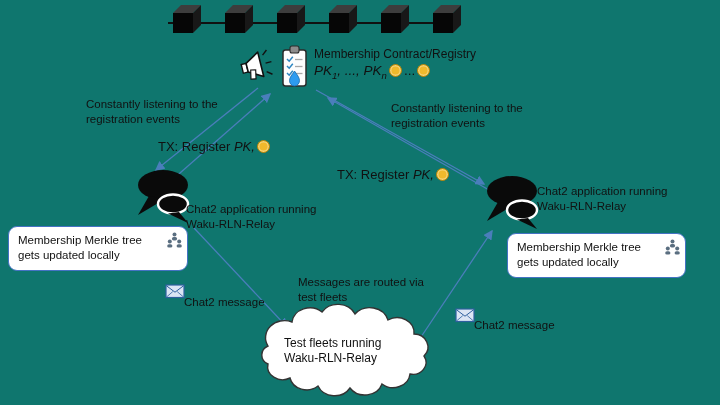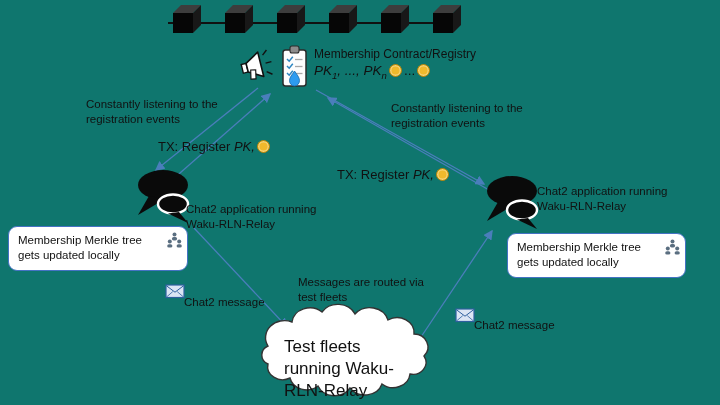--- a/index.html
+++ b/index.html
@@ -165,15 +165,15 @@
           <rect x="9.6" y="12.2" width="5.2" height="3.4" rx="1.8"></rect>
       </g>
     </svg>
   </div>
 
   <div class="lbl center" style="left:286px;top:275px;width:126px;margin-left:12px;">Messages are routed via test fleets</div>
 
   <div class="lbl nowrap" style="left:184px;top:295px;">Chat2 message</div>
   <div class="lbl nowrap" style="left:474px;top:318px;">Chat2 message</div>
 
-  <div class="lbl center" style="left:284px;top:336px;width:122px;font-size:17px;">Test fleets running Waku-RLN-Relay</div>
+  <div class="lbl center" style="left:284px;top:336px;width:122px;font-size:12px;">Test fleets running Waku-RLN-Relay</div>
 
 </div>
 
 </body></html>

